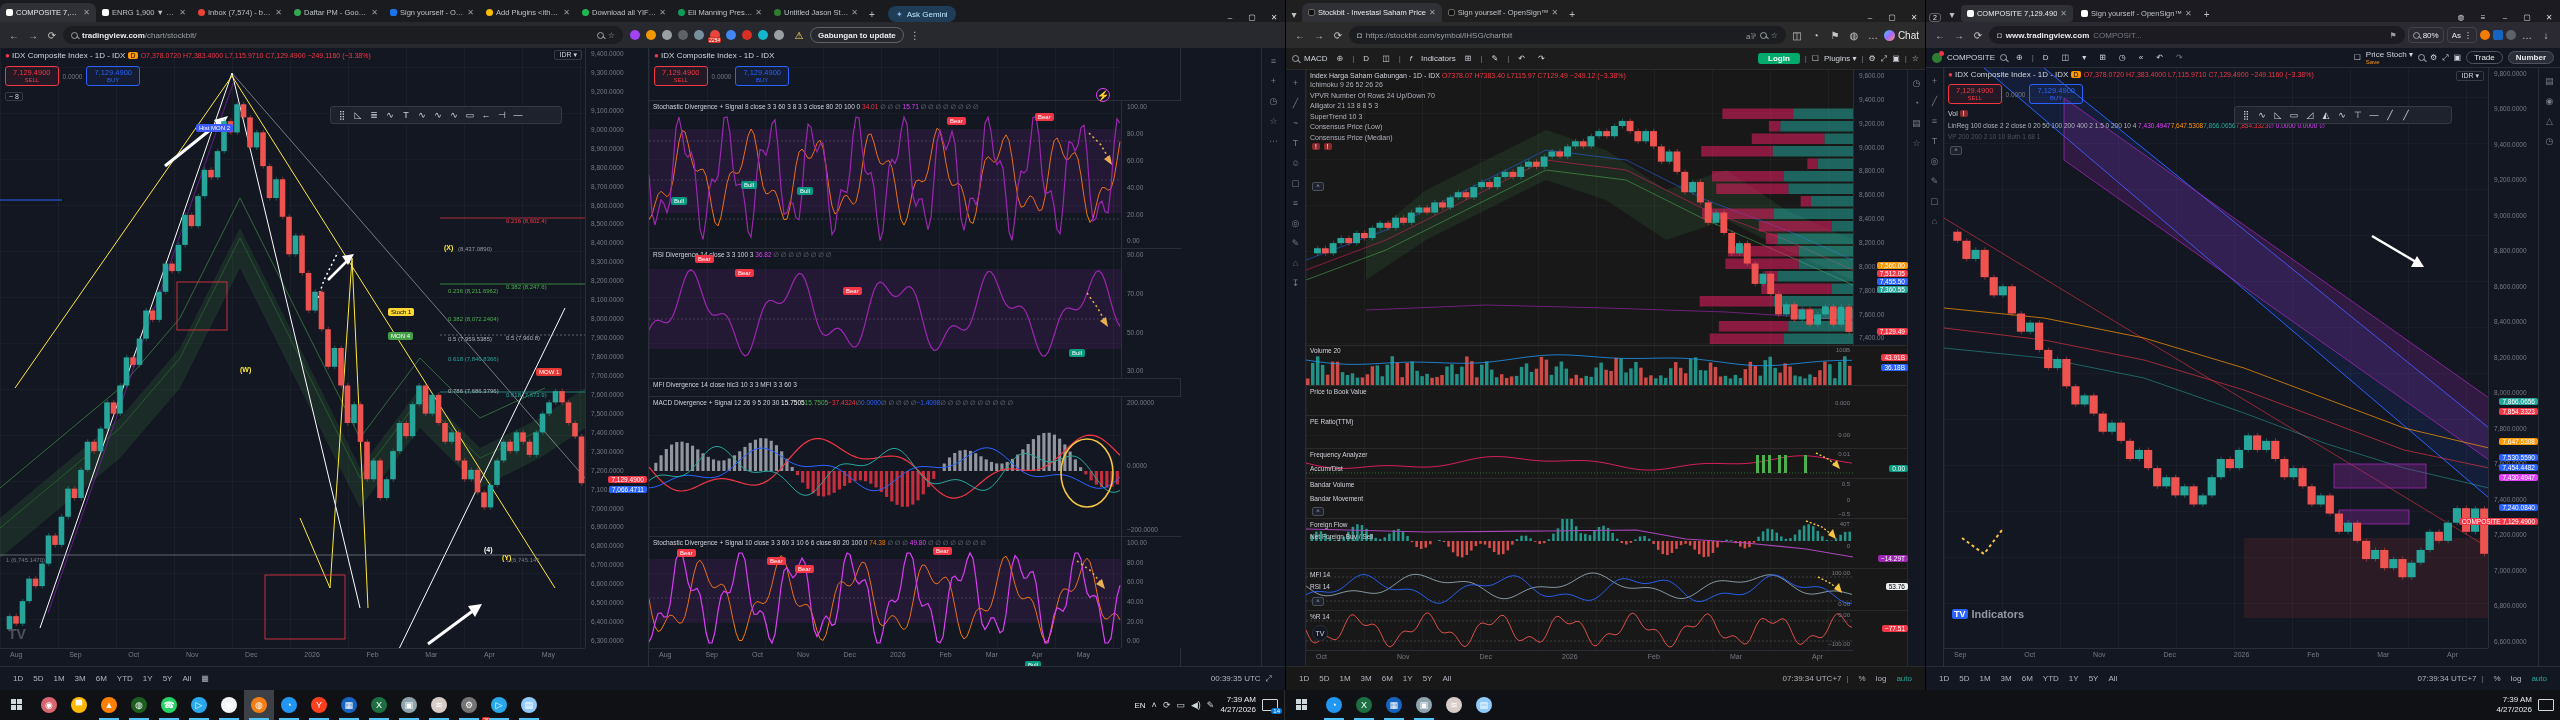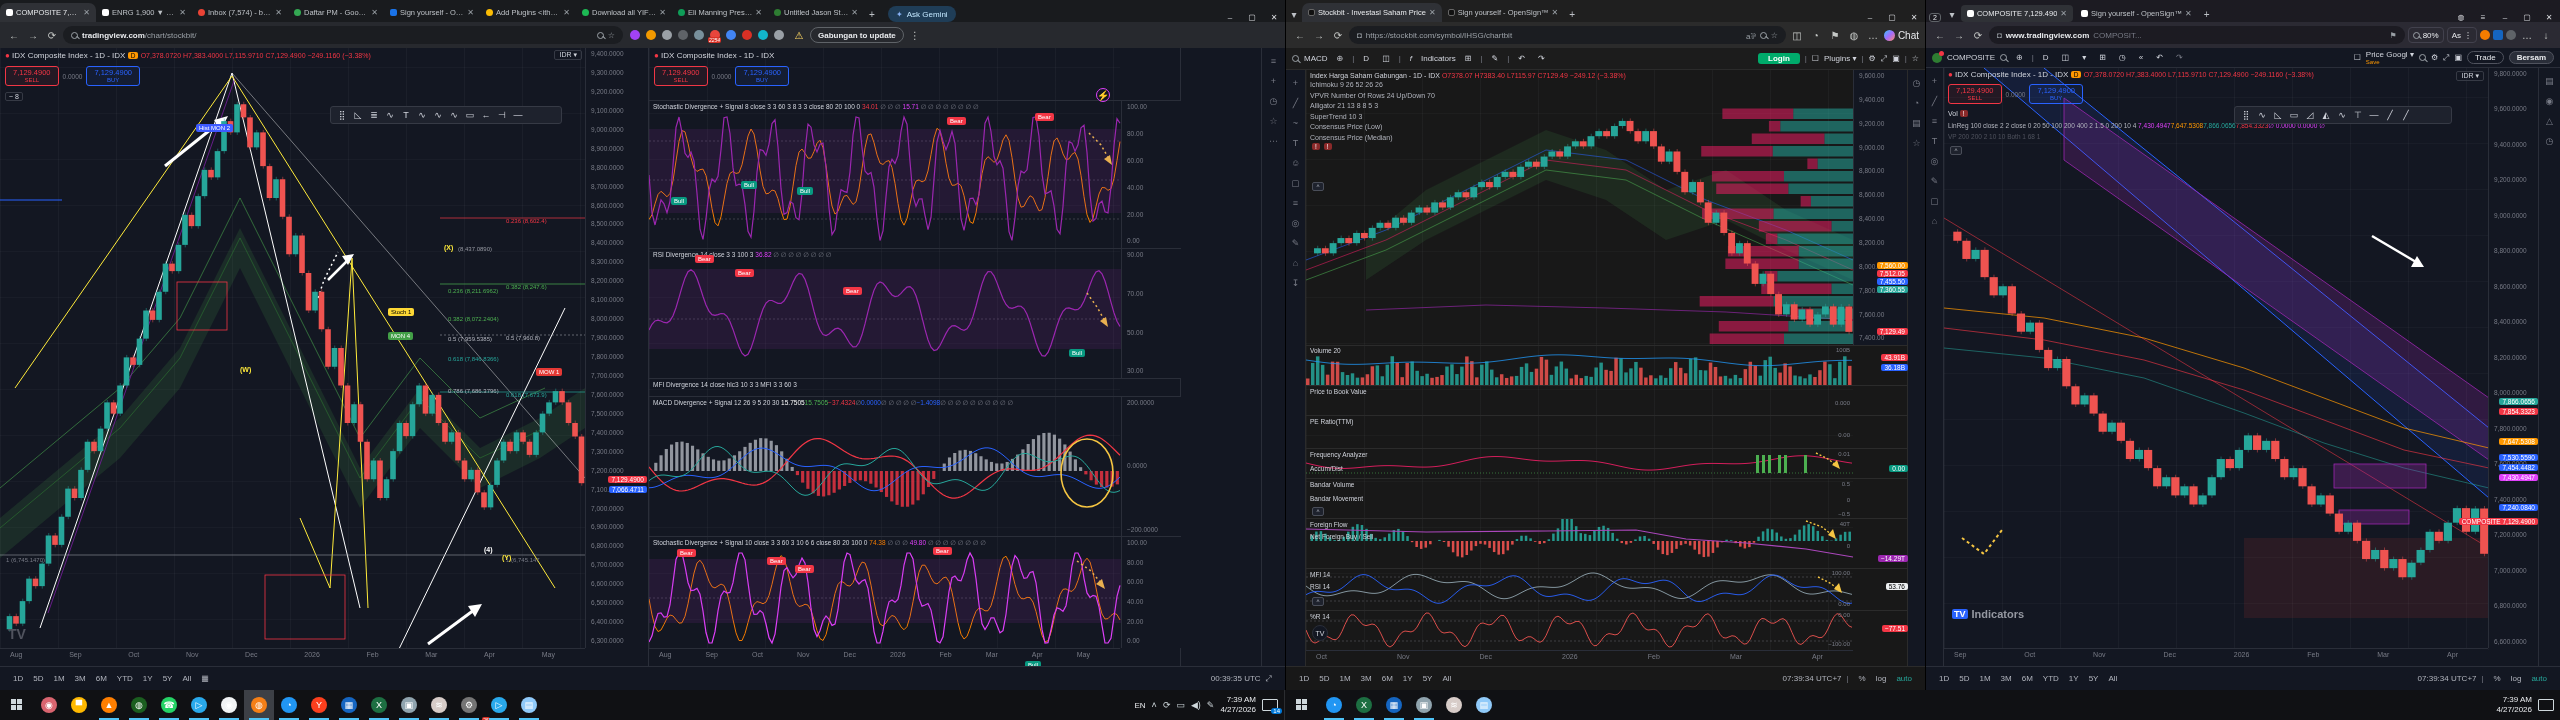--- a/index.html
+++ b/index.html
@@ -1548,29 +1548,29 @@
     <span class="tvbtn">◫</span>
     <span class="tvbtn">▾</span>
     <span class="tvbtn">⊞</span>
     <span class="tvbtn">◷</span>
     <span class="tvbtn">«</span>
     <span class="tvbtn">↶</span>
     <span class="tvbtn gray">↷</span>
     <div style="margin-left:auto;display:flex;align-items:center;gap:5px">
       <span>☐</span>
       <span style="display:inline-block;line-height:1">
-        <span>Price Googl</span> <span>▾</span>
+        <span>Price Stoch</span> <span>▾</span>
         <small style="display:block;color:#ff9800;font-size:6px">Save</small>
       </span>
       <span class="lens"></span>
       <span>⚙</span>
       <span>⤢</span>
       <span>▣</span>
       <span class="pillbtn">Trade</span>
-      <span class="pillbtn" style="font-weight:bold;background:#2a2e39">Bersam</span>
+      <span class="pillbtn" style="font-weight:bold;background:#2a2e39">Number</span>
     </div>
   </div>
 
   <div class="vrail" style="left:0;width:18px;top:68px;bottom:24px;border-right:1px solid #2a2e39">
 
   <span>+</span>
         <span>╱</span>
         <span>≡</span>
         <span>T</span>
         <span>◎</span>

